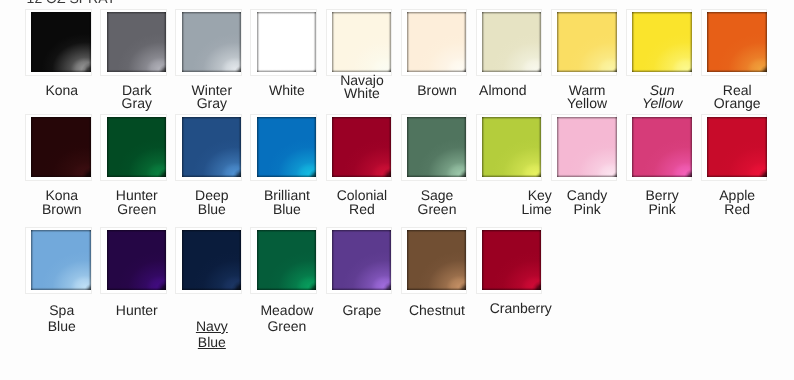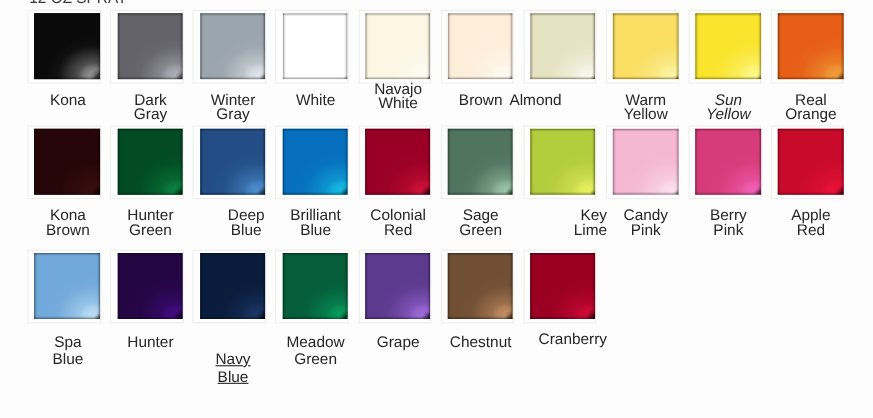--- a/index.html
+++ b/index.html
@@ -92,21 +92,21 @@
         <div class="layer" style="background: radial-gradient(4.4px 4.4px at 100% 100%, rgba(0, 0, 0, 0.282) 0%, rgba(0, 0, 0, 0.255) 42%, rgba(0, 0, 0, 0.086) 72%, rgba(0, 0, 0, 0) 100%), linear-gradient(to right, rgba(0, 0, 0, 0.44) 0px, rgba(0, 0, 0, 0.2) 1.2px, rgba(0, 0, 0, 0) 2.6px, rgba(0, 0, 0, 0) calc(100% - 2.6px), rgba(0, 0, 0, 0.2) calc(100% - 1.2px), rgba(0, 0, 0, 0.44) 100%), linear-gradient(rgba(0, 0, 0, 0.44) 0px, rgba(0, 0, 0, 0.2) 1.2px, rgba(0, 0, 0, 0) 2.6px, rgba(0, 0, 0, 0) calc(100% - 2.6px), rgba(0, 0, 0, 0.2) calc(100% - 1.2px), rgba(0, 0, 0, 0.44) 100%);"></div>
       </div>
     </div>
     <div class="label" style="left: 397.15px; width: 79.7px; top: 84.2px; line-height: 13px;">Brown</div>
     <div class="card" style="left: 475.6px; top: 9px; width: 66.5px; height: 66.9px;">
       <div class="sw" style="left: 5.2px; top: 1.9px; width: 59.7px; height: 60.1px; background: rgb(230, 227, 195);">
         <div class="layer" style="background: radial-gradient(88% 72% at 90% 95%, rgb(248, 248, 236) 0%, rgb(244, 243, 226) 17%, rgb(238, 237, 214) 27%, rgb(231, 228, 197) 62%, rgb(230, 227, 195) 82%);"></div>
         <div class="layer" style="background: radial-gradient(4.7px 4.7px at 100% 100%, rgba(0, 0, 0, 0.306) 0%, rgba(0, 0, 0, 0.275) 42%, rgba(0, 0, 0, 0.09) 72%, rgba(0, 0, 0, 0) 100%), linear-gradient(to right, rgba(0, 0, 0, 0.44) 0px, rgba(0, 0, 0, 0.2) 1.2px, rgba(0, 0, 0, 0) 2.6px, rgba(0, 0, 0, 0) calc(100% - 2.6px), rgba(0, 0, 0, 0.2) calc(100% - 1.2px), rgba(0, 0, 0, 0.44) 100%), linear-gradient(rgba(0, 0, 0, 0.44) 0px, rgba(0, 0, 0, 0.2) 1.2px, rgba(0, 0, 0, 0) 2.6px, rgba(0, 0, 0, 0) calc(100% - 2.6px), rgba(0, 0, 0, 0.2) calc(100% - 1.2px), rgba(0, 0, 0, 0.44) 100%);"></div>
       </div>
     </div>
-    <div class="label" style="left: 447px; width: 79.7px; top: 84.2px; line-height: 13px;">Almond</div>
+    <div class="label" style="left: 463px; width: 79.7px; top: 84.2px; line-height: 13px;">Almond</div>
     <div class="card" style="left: 550.65px; top: 9px; width: 66.5px; height: 66.9px;">
       <div class="sw" style="left: 5.2px; top: 1.9px; width: 59.7px; height: 60.1px; background: rgb(250, 222, 99);">
         <div class="layer" style="background: radial-gradient(88% 72% at 90% 95%, rgb(251, 244, 164) 0%, rgb(251, 239, 148) 17%, rgb(250, 232, 130) 27%, rgb(250, 223, 102) 62%, rgb(250, 222, 99) 82%);"></div>
         <div class="layer" style="background: radial-gradient(4.8px 4.8px at 100% 100%, rgba(0, 0, 0, 0.318) 0%, rgba(0, 0, 0, 0.286) 42%, rgba(0, 0, 0, 0.094) 72%, rgba(0, 0, 0, 0) 100%), linear-gradient(to right, rgba(0, 0, 0, 0.44) 0px, rgba(0, 0, 0, 0.2) 1.2px, rgba(0, 0, 0, 0) 2.6px, rgba(0, 0, 0, 0) calc(100% - 2.6px), rgba(0, 0, 0, 0.2) calc(100% - 1.2px), rgba(0, 0, 0, 0.44) 100%), linear-gradient(rgba(0, 0, 0, 0.44) 0px, rgba(0, 0, 0, 0.2) 1.2px, rgba(0, 0, 0, 0) 2.6px, rgba(0, 0, 0, 0) calc(100% - 2.6px), rgba(0, 0, 0, 0.2) calc(100% - 1.2px), rgba(0, 0, 0, 0.44) 100%);"></div>
       </div>
     </div>
     <div class="label" style="left: 547.25px; width: 79.7px; top: 84.2px; line-height: 13px;">Warm
 Yellow</div>
     <div class="card" style="left: 625.7px; top: 9px; width: 66.5px; height: 66.9px;">
       <div class="sw" style="left: 5.2px; top: 1.9px; width: 59.7px; height: 60.1px; background: rgb(250, 228, 44);">
@@ -139,21 +139,21 @@
       </div>
     </div>
     <div class="label" style="left: 96.95px; width: 79.7px; top: 187.7px; line-height: 14.3px;">Hunter
 Green</div>
     <div class="card" style="left: 175.4px; top: 114px; width: 66.5px; height: 66.9px;">
       <div class="sw" style="left: 5.2px; top: 1.9px; width: 59.7px; height: 60.1px; background: rgb(34, 78, 133);">
         <div class="layer" style="background: radial-gradient(88% 72% at 90% 95%, rgb(79, 146, 212) 0%, rgb(68, 129, 192) 17%, rgb(55, 110, 170) 27%, rgb(36, 81, 137) 62%, rgb(34, 78, 133) 82%);"></div>
         <div class="layer" style="background: radial-gradient(8.3px 8.3px at 100% 100%, rgba(0, 0, 0, 0.545) 0%, rgba(0, 0, 0, 0.49) 42%, rgba(0, 0, 0, 0.165) 72%, rgba(0, 0, 0, 0) 100%), linear-gradient(to right, rgba(0, 0, 0, 0.44) 0px, rgba(0, 0, 0, 0.2) 1.2px, rgba(0, 0, 0, 0) 2.6px, rgba(0, 0, 0, 0) calc(100% - 2.6px), rgba(0, 0, 0, 0.2) calc(100% - 1.2px), rgba(0, 0, 0, 0.44) 100%), linear-gradient(rgba(0, 0, 0, 0.44) 0px, rgba(0, 0, 0, 0.2) 1.2px, rgba(0, 0, 0, 0) 2.6px, rgba(0, 0, 0, 0) calc(100% - 2.6px), rgba(0, 0, 0, 0.2) calc(100% - 1.2px), rgba(0, 0, 0, 0.44) 100%);"></div>
       </div>
     </div>
-    <div class="label" style="left: 184px; width: 79.7px; top: 187.7px; line-height: 14.3px;">Deep
+    <div class="label" style="left: 172px; width: 79.7px; top: 187.7px; line-height: 14.3px;">Deep
 Blue</div>
     <div class="card" style="left: 250.45px; top: 114px; width: 66.5px; height: 66.9px;">
       <div class="sw" style="left: 5.2px; top: 1.9px; width: 59.7px; height: 60.1px; background: rgb(6, 112, 190);">
         <div class="layer" style="background: radial-gradient(88% 72% at 90% 95%, rgb(20, 189, 226) 0%, rgb(17, 170, 217) 17%, rgb(13, 148, 207) 27%, rgb(7, 116, 192) 62%, rgb(6, 112, 190) 82%);"></div>
         <div class="layer" style="background: radial-gradient(7.8px 7.8px at 100% 100%, rgba(0, 0, 0, 0.51) 0%, rgba(0, 0, 0, 0.46) 42%, rgba(0, 0, 0, 0.153) 72%, rgba(0, 0, 0, 0) 100%), linear-gradient(to right, rgba(0, 0, 0, 0.44) 0px, rgba(0, 0, 0, 0.2) 1.2px, rgba(0, 0, 0, 0) 2.6px, rgba(0, 0, 0, 0) calc(100% - 2.6px), rgba(0, 0, 0, 0.2) calc(100% - 1.2px), rgba(0, 0, 0, 0.44) 100%), linear-gradient(rgba(0, 0, 0, 0.44) 0px, rgba(0, 0, 0, 0.2) 1.2px, rgba(0, 0, 0, 0) 2.6px, rgba(0, 0, 0, 0) calc(100% - 2.6px), rgba(0, 0, 0, 0.2) calc(100% - 1.2px), rgba(0, 0, 0, 0.44) 100%);"></div>
       </div>
     </div>
     <div class="label" style="left: 247.05px; width: 79.7px; top: 187.7px; line-height: 14.3px;">Brilliant
 Blue</div>
     <div class="card" style="left: 325.5px; top: 114px; width: 66.5px; height: 66.9px;">

